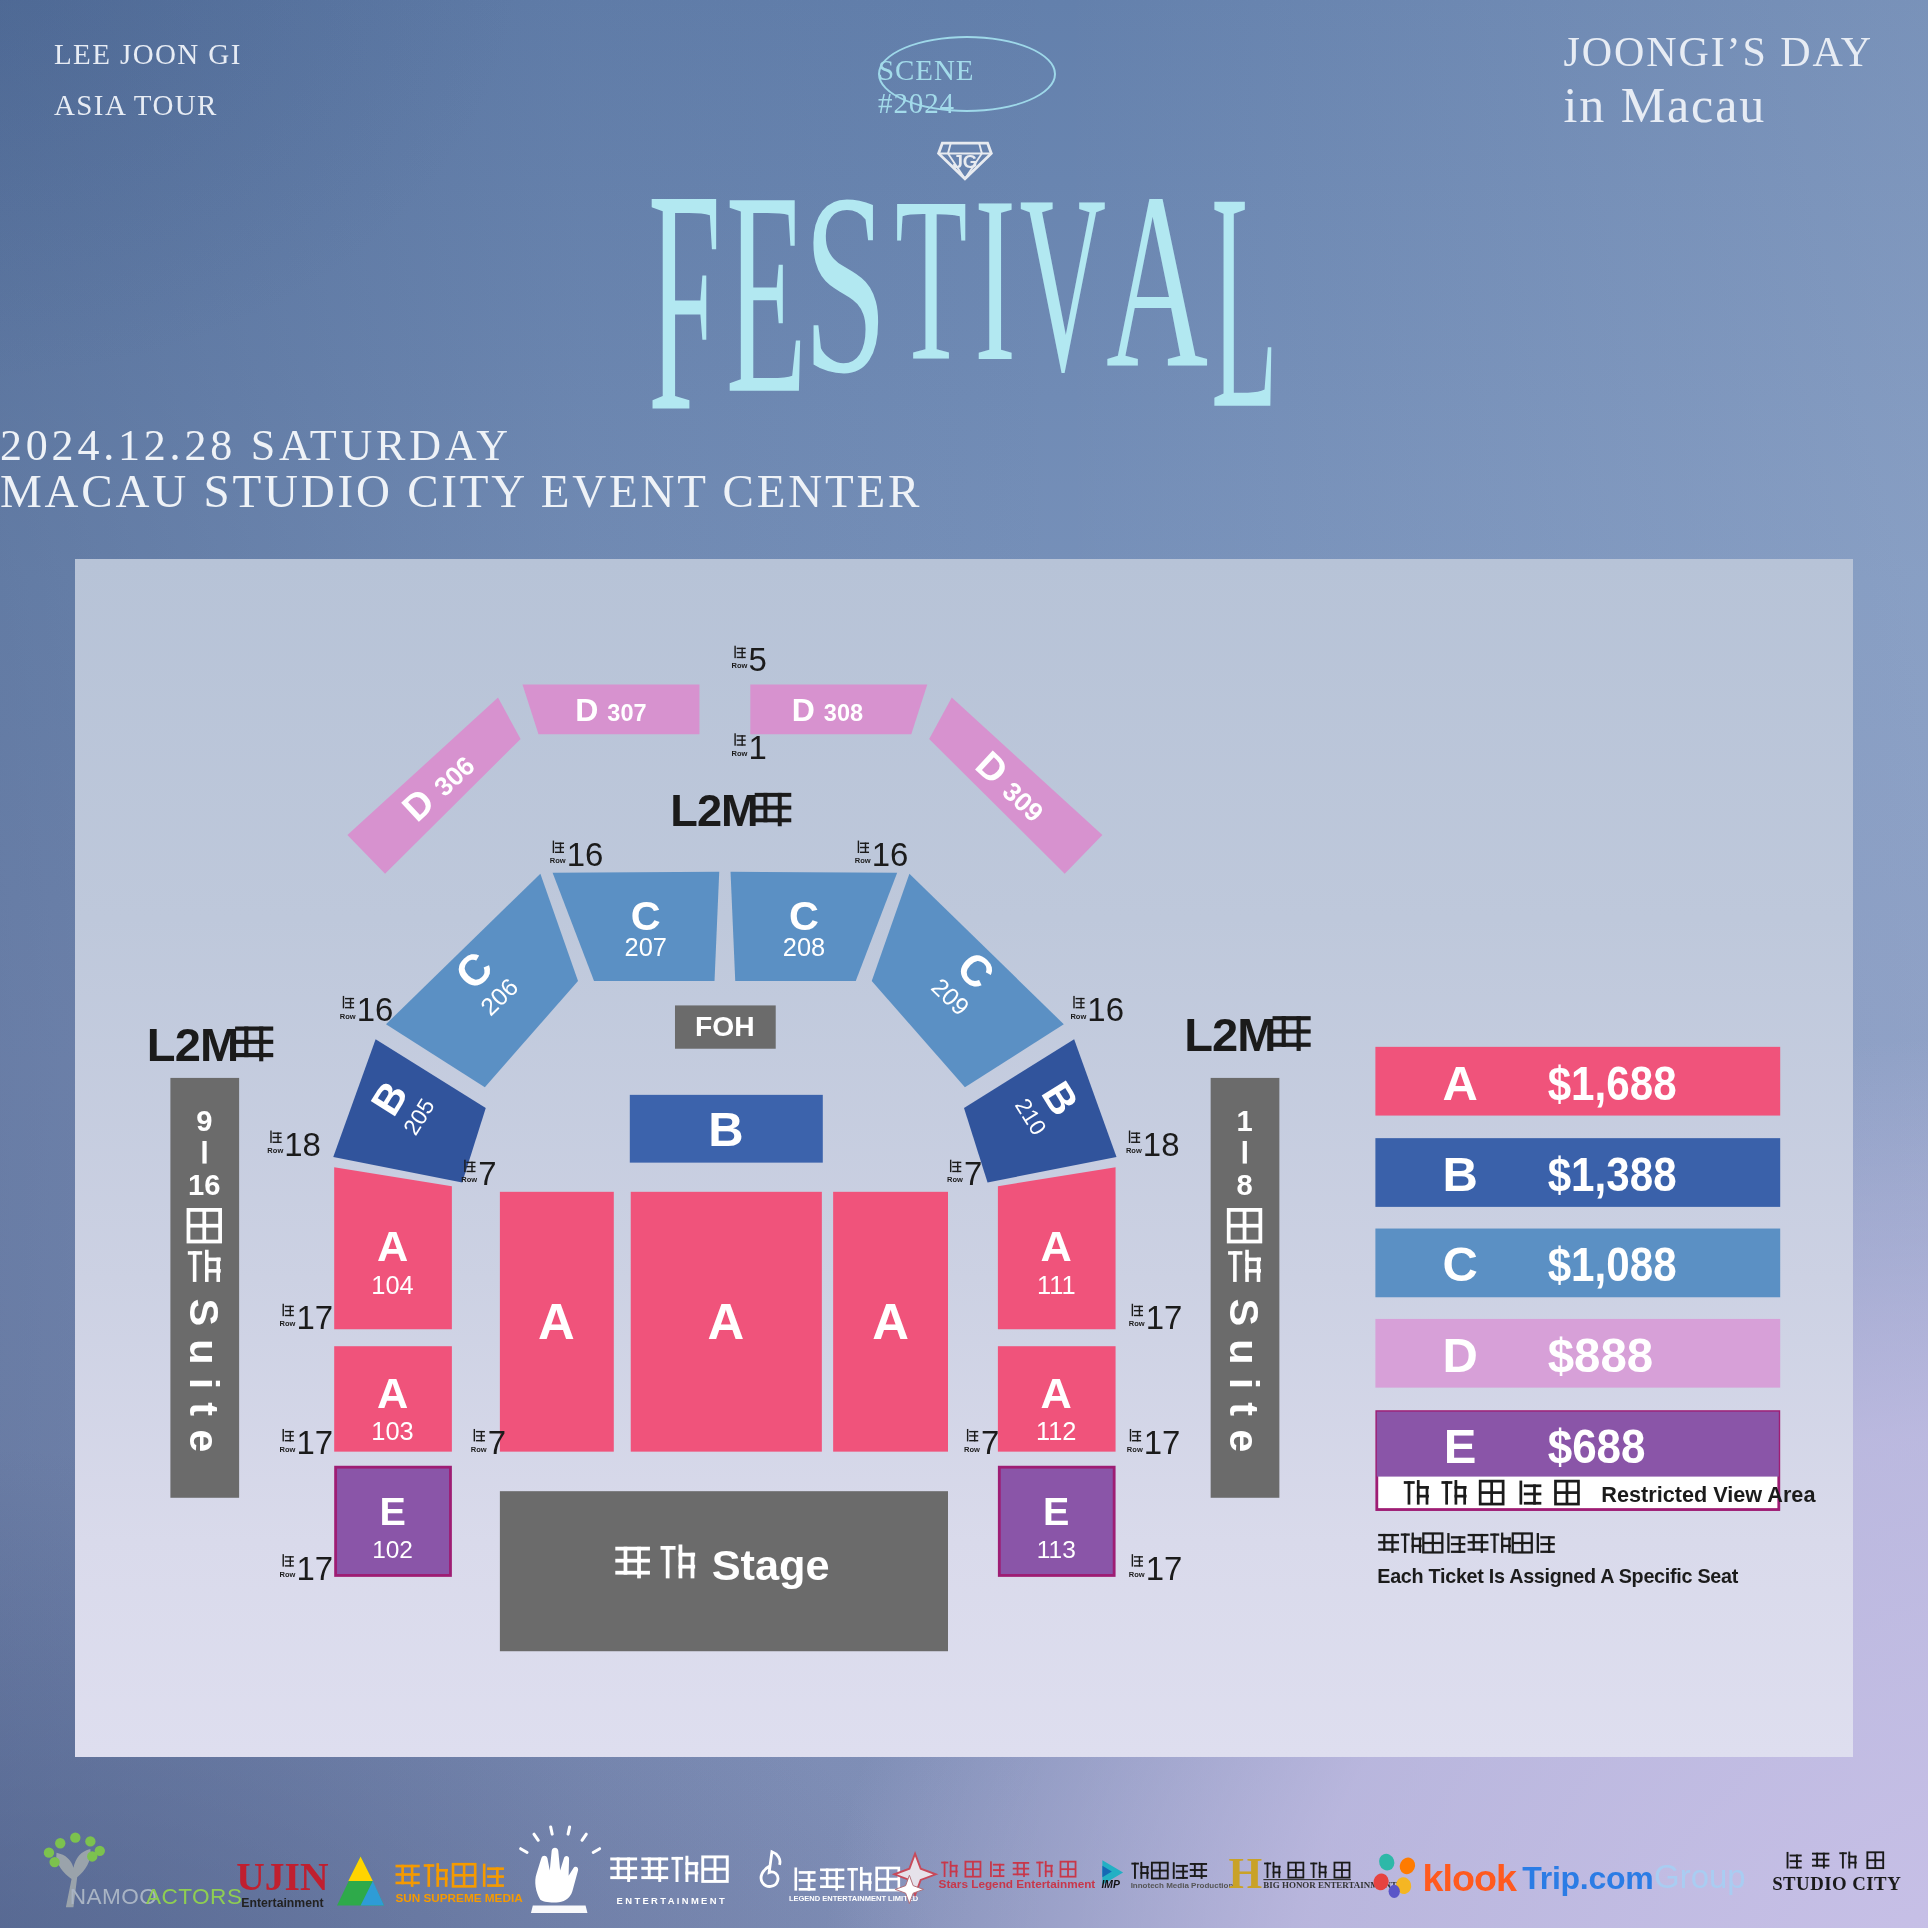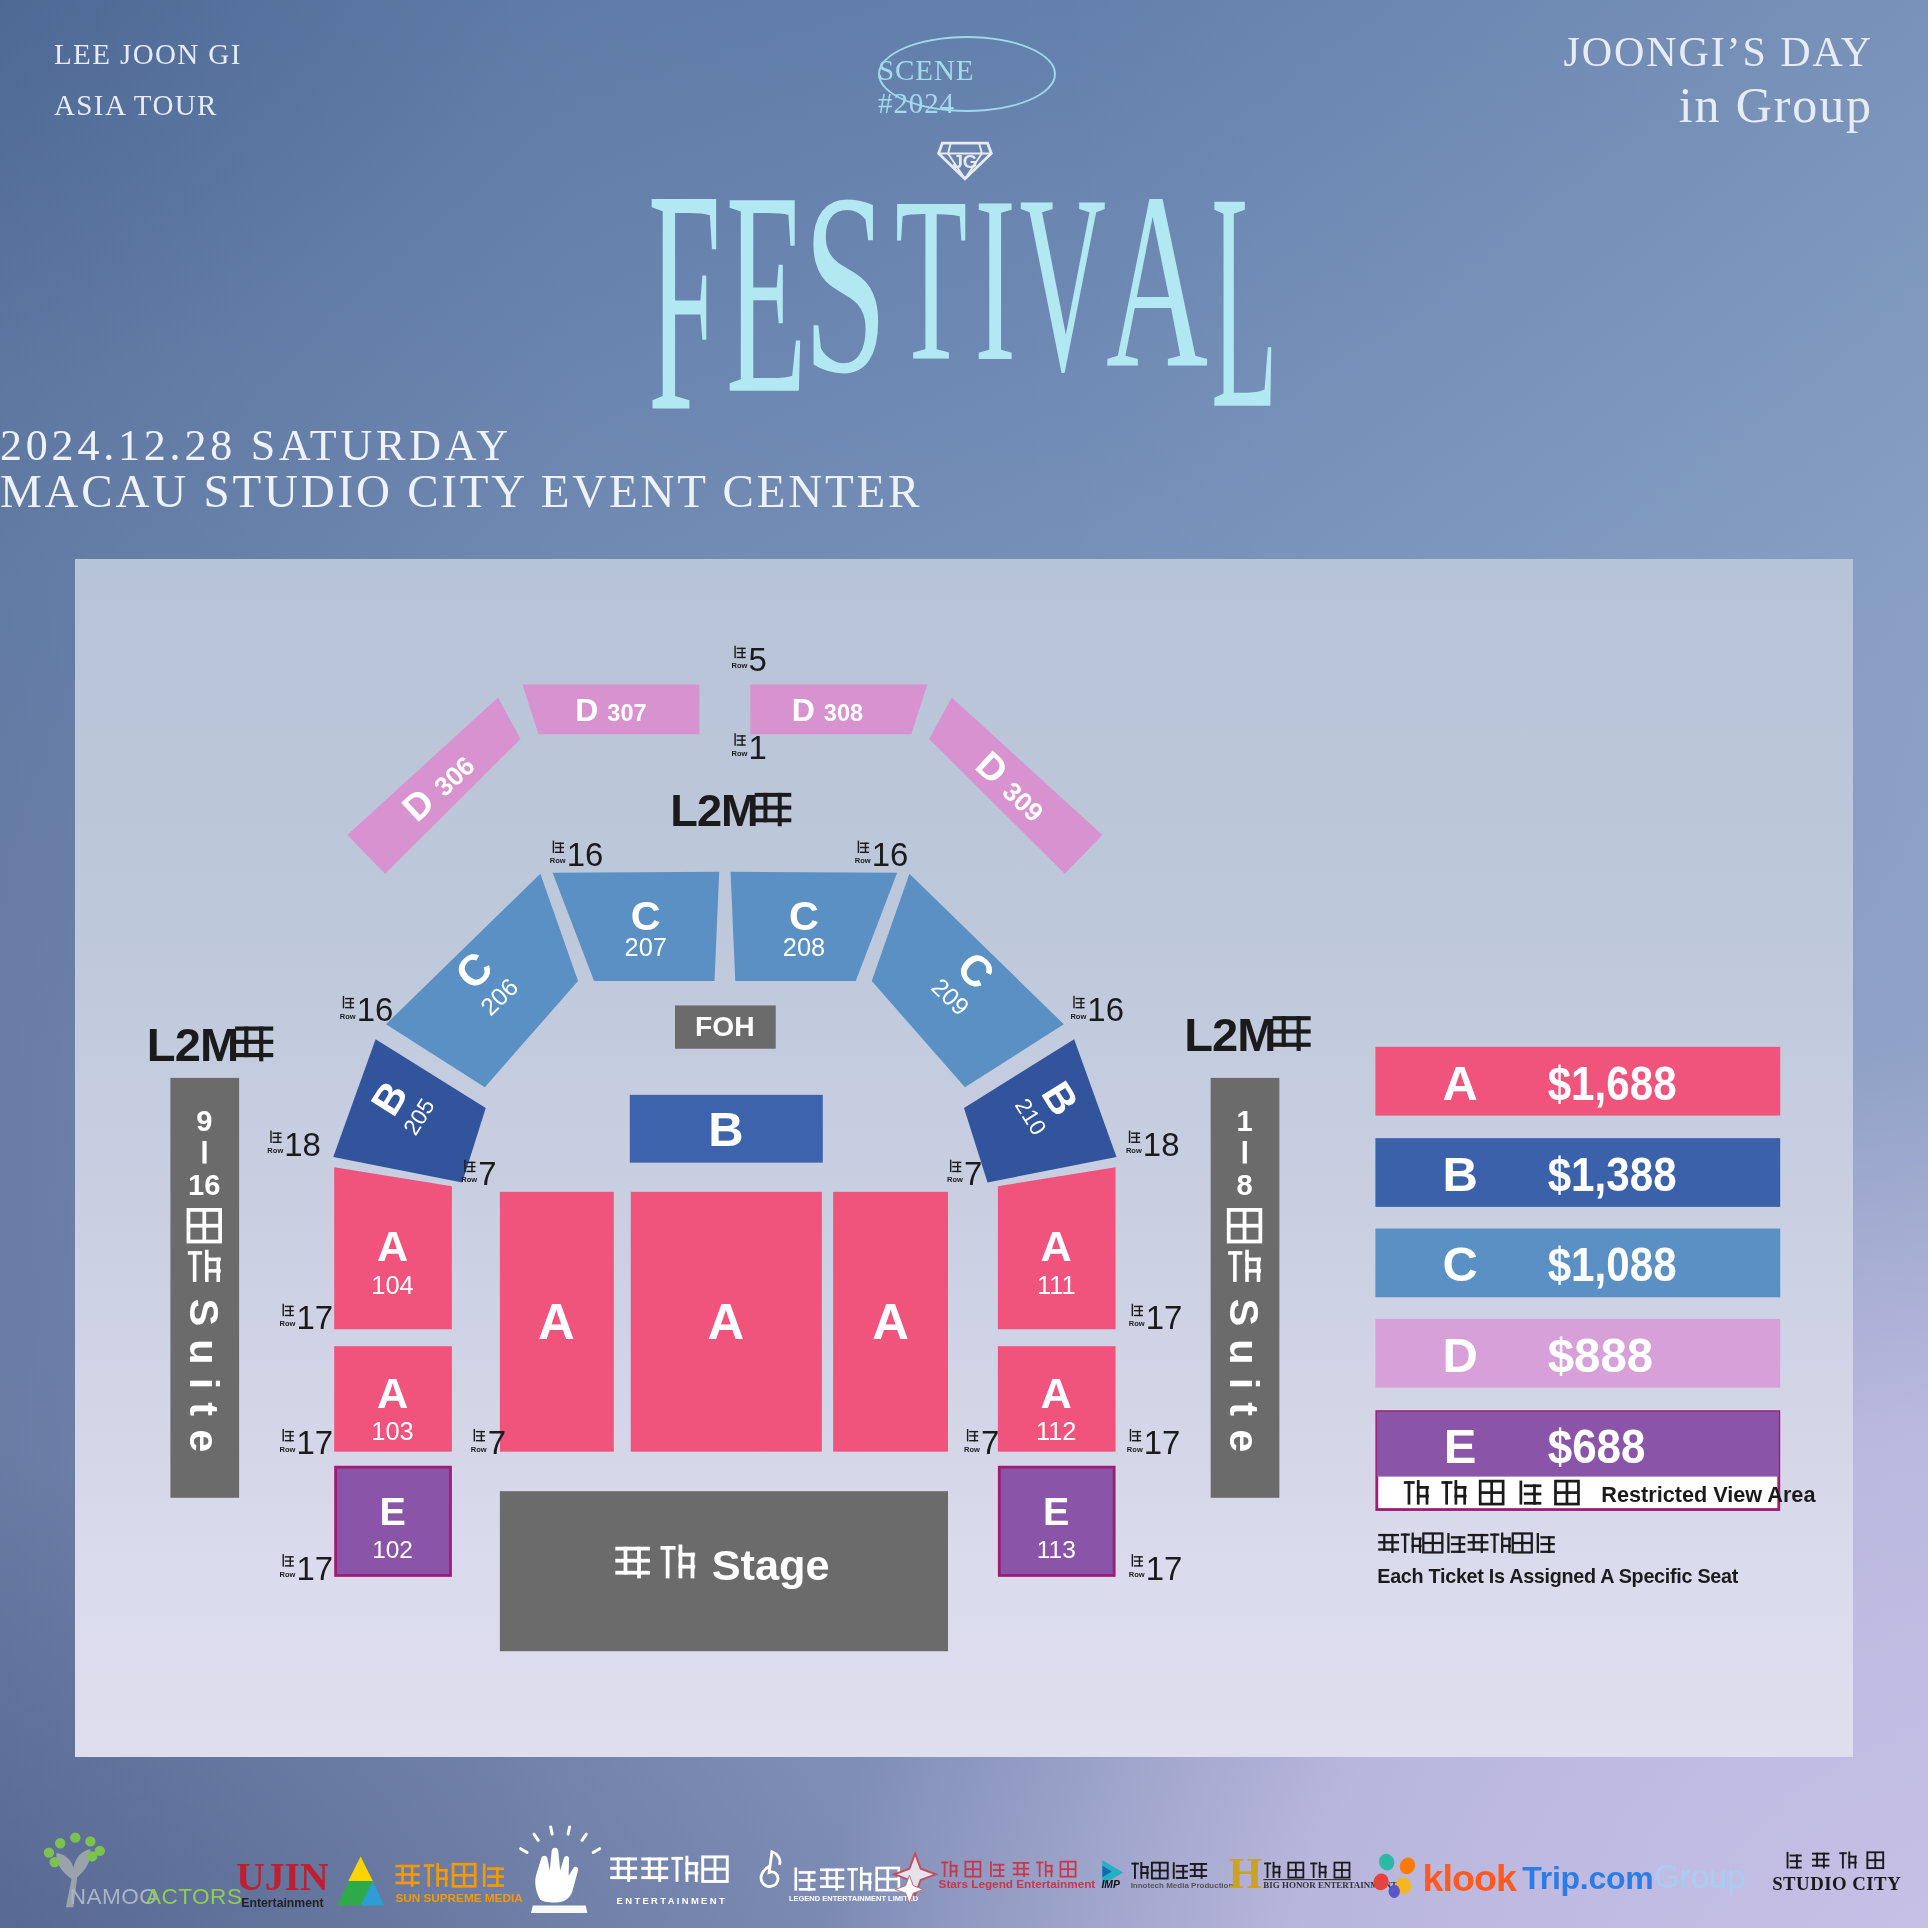--- a/index.html
+++ b/index.html
@@ -8,21 +8,21 @@
  radial-gradient(942px 706px at -2% -2%, rgba(50,76,122,.2), rgba(50,76,122,0) 60%),
  linear-gradient(90deg, rgba(47,69,110,.28) 0%, rgba(47,69,110,.08) 30%, rgba(200,215,235,0) 55%, rgba(220,228,246,.18) 100%),
  linear-gradient(180deg,#6380ac 0%,#7690b9 30%,#7f93bc 55%,#8091b9 78%,#8290b8 100%);}
 .abs{position:absolute}
 .serif{font-family:"Liberation Serif",serif}
 #panel{position:absolute;left:75px;top:559px;width:1778px;height:1198px;
 background:linear-gradient(180deg,#b7c3d7 0%,#bec8db 30%,#ccd1e3 60%,#d9daeb 82%,#dedeef 100%);}
 .hdr{color:#e7ecf4;letter-spacing:1.9px}
 </style></head><body>
 <div class="abs serif hdr" style="left:54px;top:29px;font-size:29px;line-height:51px;letter-spacing:1.4px">LEE JOON GI<br>ASIA TOUR</div>
-<div class="abs serif hdr" style="right:55px;top:26px;font-size:42px;line-height:53px;text-align:right">JOONGI’S DAY<br><span style="font-size:50px">in Group</span></div>
+<div class="abs serif hdr" style="right:55px;top:26px;font-size:42px;line-height:53px;text-align:left">JOONGI’S DAY<br><span style="font-size:50px">in Macau</span></div>
 <div class="abs" style="left:878px;top:36px;width:174px;height:72px;border:2.4px solid #9ed8e9;border-radius:50%;"></div>
 <div class="abs serif" style="left:878px;top:54px;width:174px;font-size:29px;color:#a3dbea;letter-spacing:0.9px">SCENE #2024</div>
 <div id="festival"></div>
 <div class="abs serif" style="left:0;top:420px;width:1928px;text-align:left;font-size:44px;color:#eef2f7;letter-spacing:3.8px">2024.12.28 SATURDAY</div>
 <div class="abs serif" style="left:0;top:464px;width:1928px;font-size:47px;color:#eef2f7;letter-spacing:2.8px">MACAU STUDIO CITY EVENT CENTER</div>
 <div id="panel"></div>
 <svg class="abs" style="left:0;top:0" width="1928" height="1928" viewBox="0 0 2048 2048">
 <defs>
 <g id="h1">
         <rect x="8" y="8" width="84" height="84" fill="none" stroke-width="10" stroke="currentColor"></rect>

